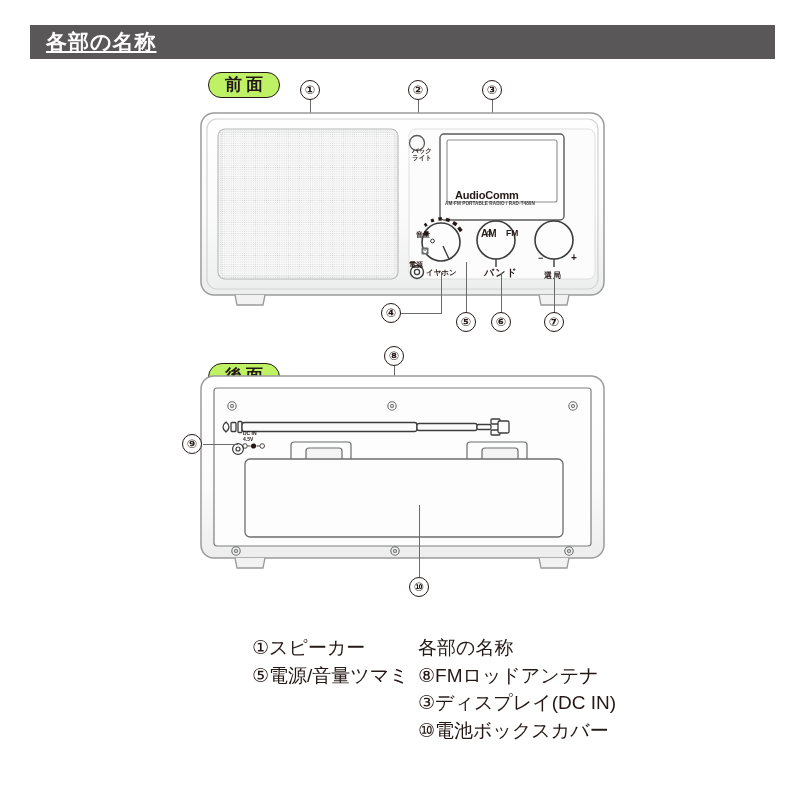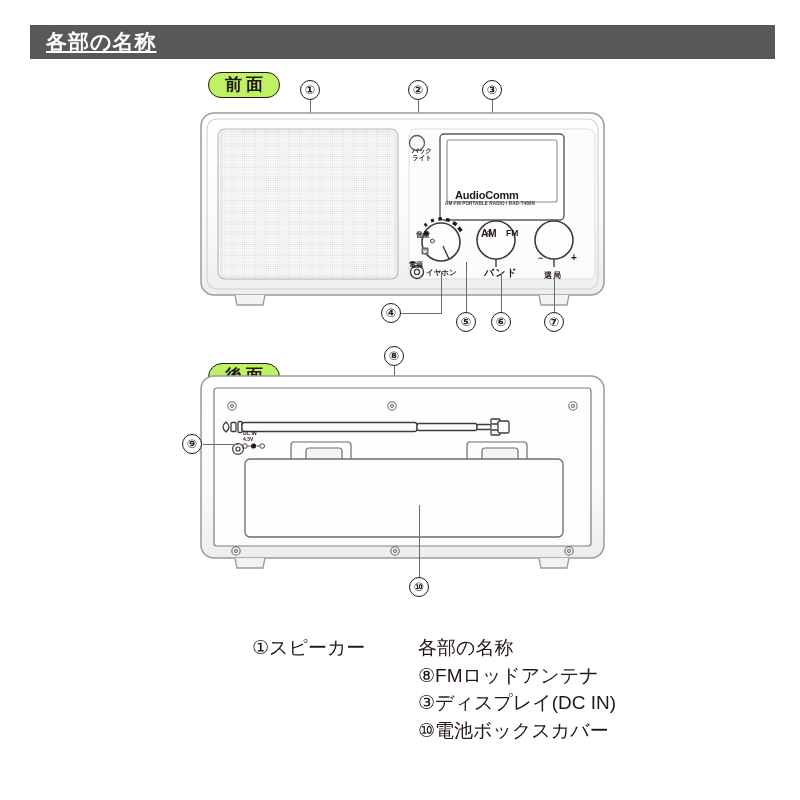--- a/index.html
+++ b/index.html
@@ -250,20 +250,21 @@
 
   <div class="lead h" style="left:203px;top:444px;width:35px;"></div>
   <div class="callout" style="left:182px;top:434px;">⑨</div>
 
   <div class="lead v" style="left:419px;top:505px;height:72px;"></div>
   <div class="callout" style="left:409px;top:577px;">⑩</div>
 
   <div class="legend">
     <div class="legend-col left">
       <div class="legend-item">①スピーカー</div>
+      <div class="legend-item">⑤電源/音量ツマミ</div>
     </div>
     <div class="legend-col right">
       <div class="legend-item">各部の名称</div>
       <div class="legend-item">⑧FMロッドアンテナ</div>
       <div class="legend-item">③ディスプレイ(DC IN)</div>
       <div class="legend-item">⑩電池ボックスカバー</div>
     </div>
   </div>
 
 </div>

